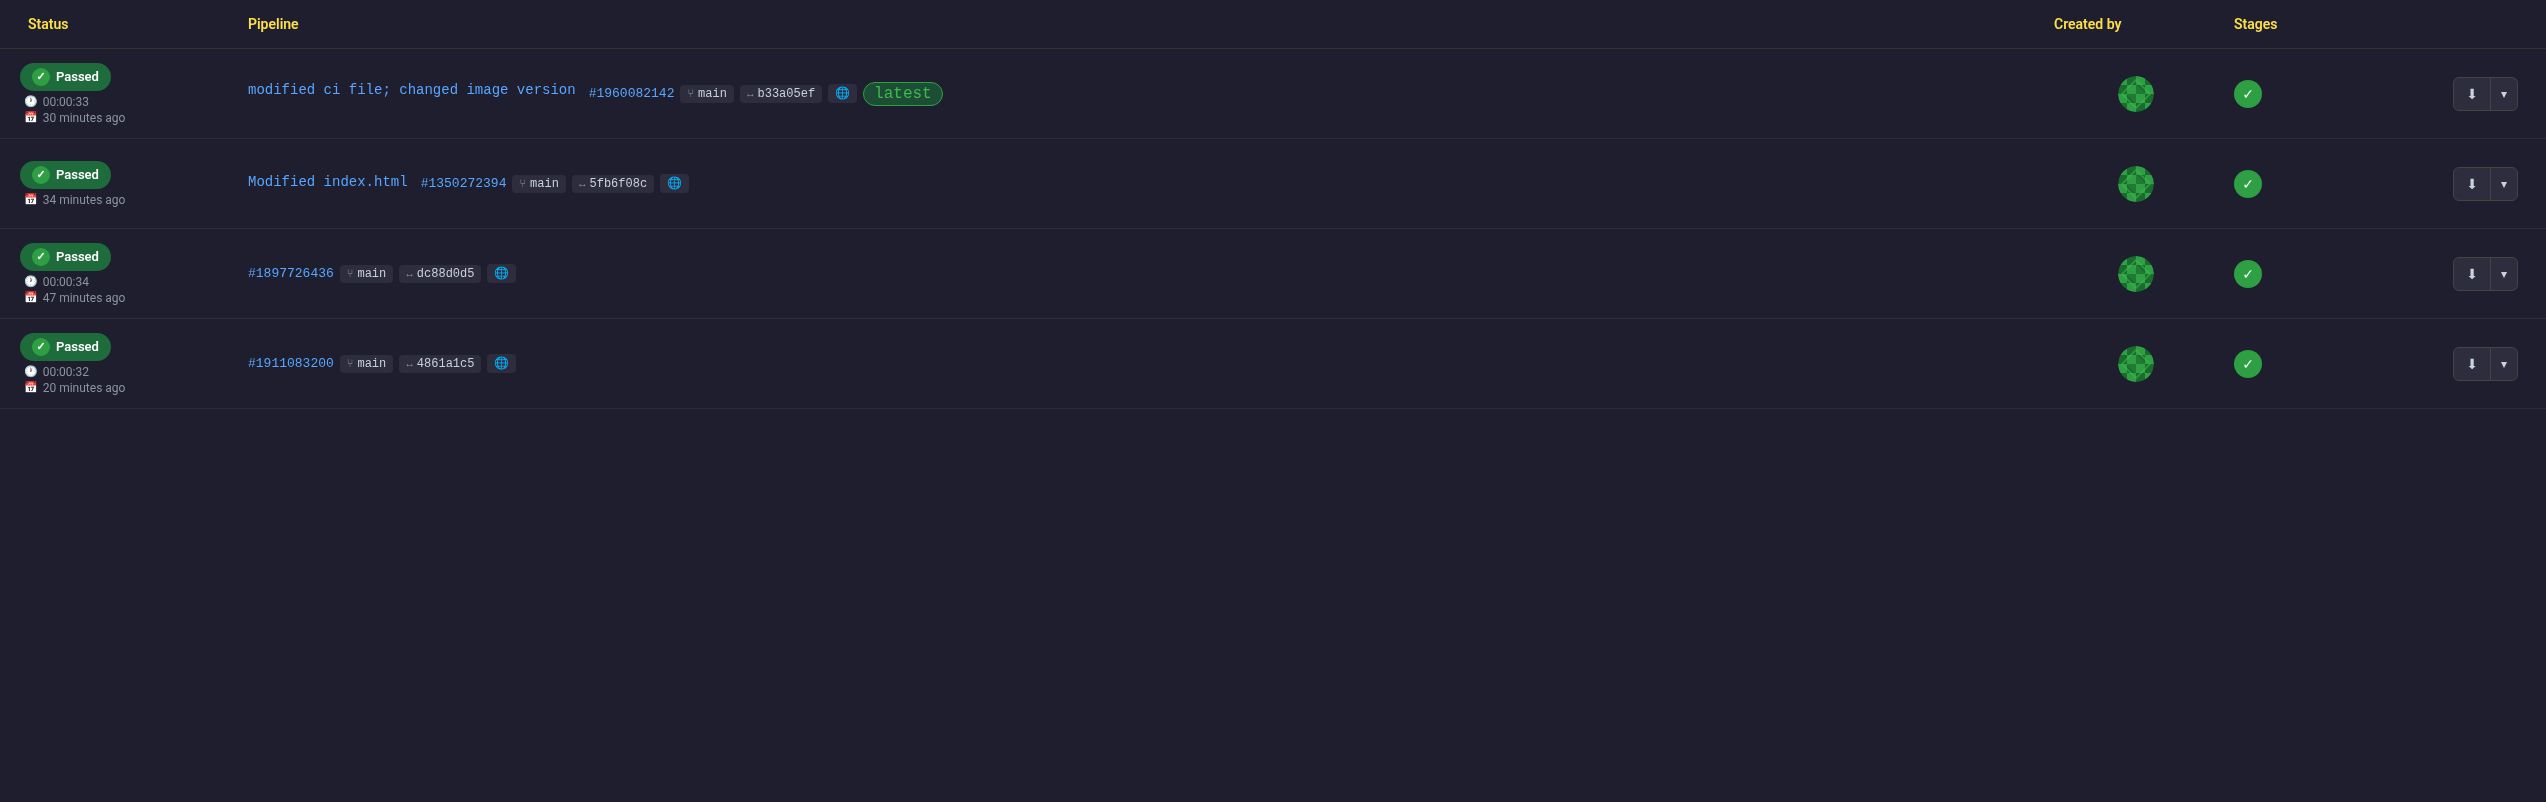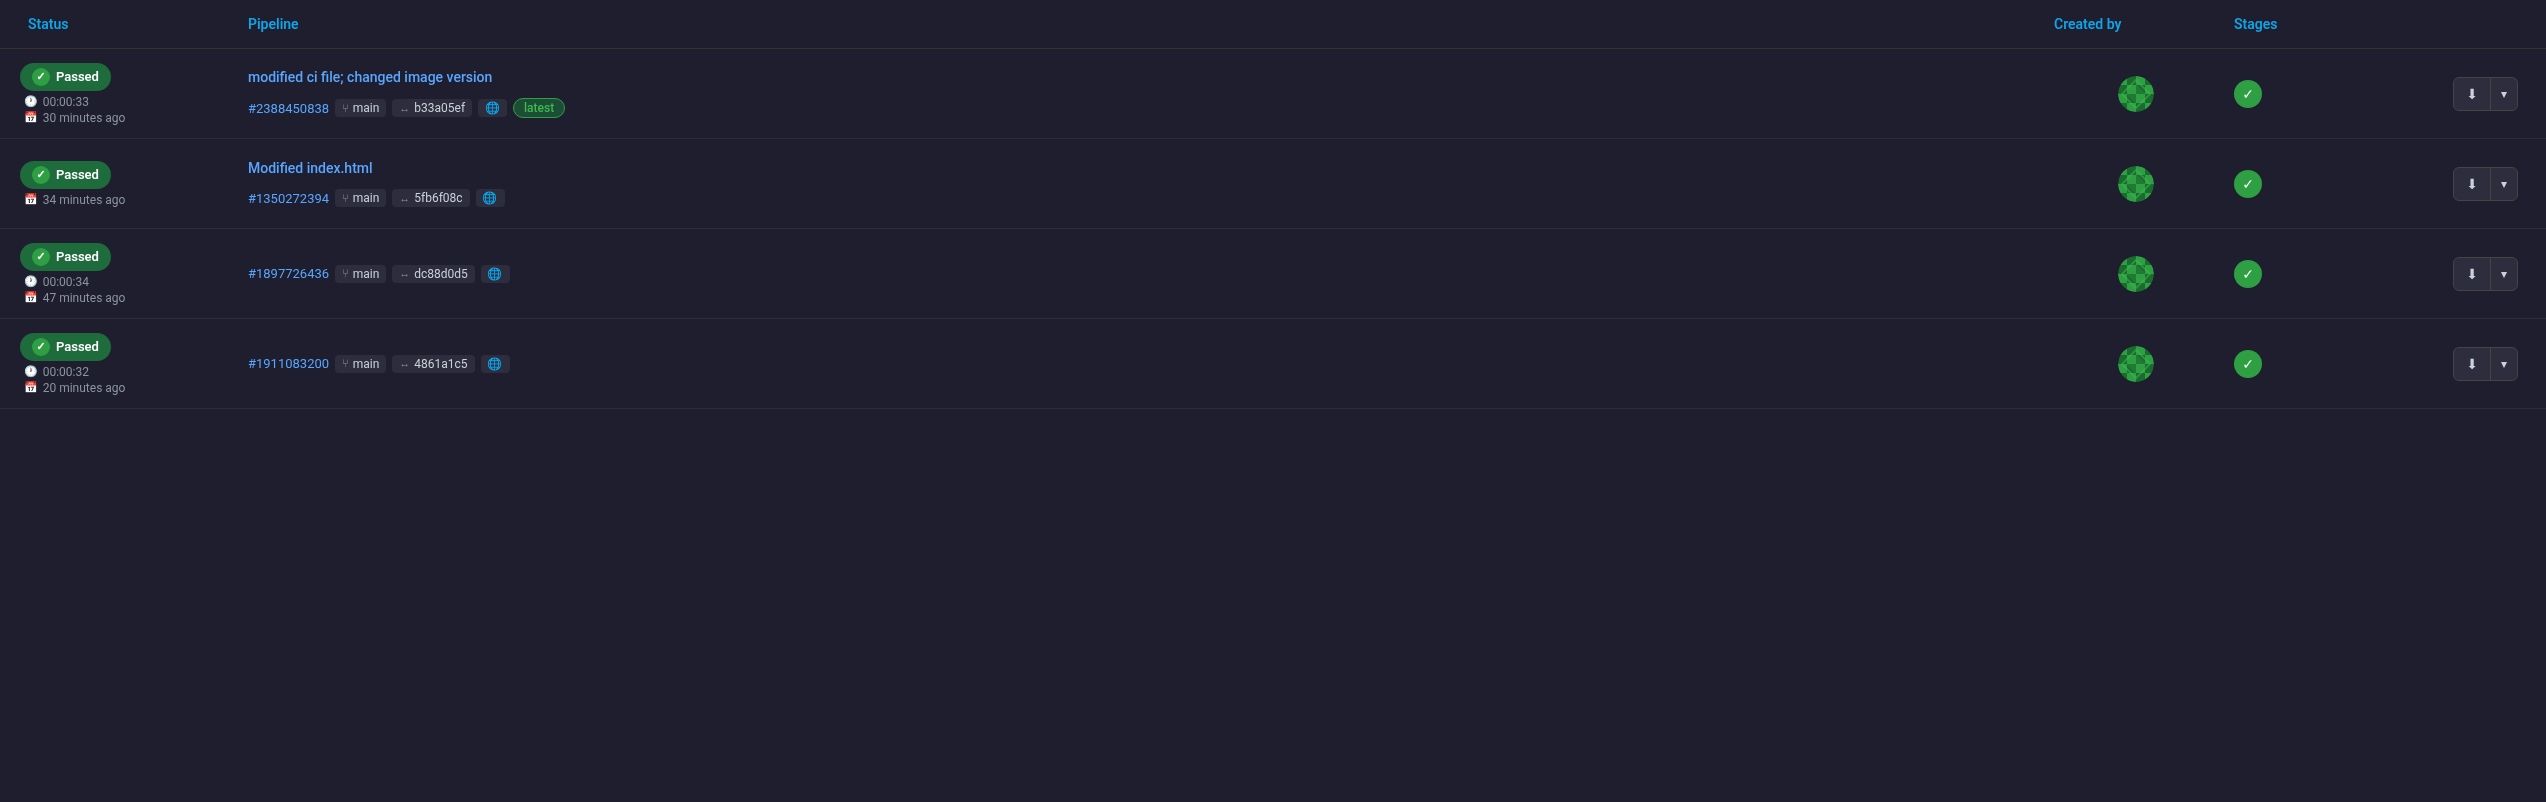--- a/index.html
+++ b/index.html
@@ -20,21 +20,21 @@
       display: grid;
       grid-template-columns: 220px 1fr 180px 180px 120px;
       padding: 10px 20px;
       border-bottom: 1px solid #333;
       background: #1e1e2e;
     }
 
     .table-header-cell {
       font-size: 14px;
       font-weight: 600;
-      color: #0ea5e9;
+      color: #fde047;
       padding: 6px 8px;
     }
 
     .table-row {
       display: grid;
       grid-template-columns: 220px 1fr 180px 180px 120px;
       padding: 10px 20px;
       border-bottom: 1px solid #2d2d3d;
       align-items: center;
       min-height: 90px;
@@ -86,23 +86,24 @@
       color: #8b949e;
     }
 
     .meta-icon {
       font-size: 11px;
       color: #8b949e;
     }
 
     .pipeline-cell {
       display: flex;
-      flex-direction: column;
+      flex-direction: row;
       gap: 13px;
       padding: 0 8px;
+      font-family: Liberation Mono, monospace;
     }
 
     .pipeline-title {
       color: #58a6ff;
       font-size: 14px;
       font-weight: 500;
       text-decoration: none;
       cursor: pointer;
     }
 
@@ -144,21 +145,21 @@
       font-size: 12px;
       color: #c9d1d9;
     }
 
     .latest-badge {
       background: #1c4e35;
       color: #3fb950;
       border: 1px solid #2ea043;
       border-radius: 12px;
       padding: 2px 10px;
-      font-size: 12px;
+      font-size: 16px;
       font-weight: 500;
     }
 
     .avatar-pattern {
       width: 36px;
       height: 36px;
       border-radius: 50%;
       overflow: hidden;
       flex-shrink: 0;
     }
@@ -238,21 +239,21 @@
           <div class="status-meta-item">
             <span class="meta-icon">📅</span>
             <span>30 minutes ago</span>
           </div>
         </div>
       </div>
 
       <div class="pipeline-cell">
         <a class="pipeline-title">modified ci file; changed image version</a>
         <div class="pipeline-meta">
-          <span class="pipeline-id">#2388450838</span>
+          <span class="pipeline-id">#1960082142</span>
           <span class="tag">
             <span class="tag-icon">⑂</span>
             <span>main</span>
           </span>
           <span class="commit-hash">
             <span class="tag-icon">↔</span>
             <span>b33a05ef</span>
           </span>
           <span class="tag">
             <span>🌐</span>

